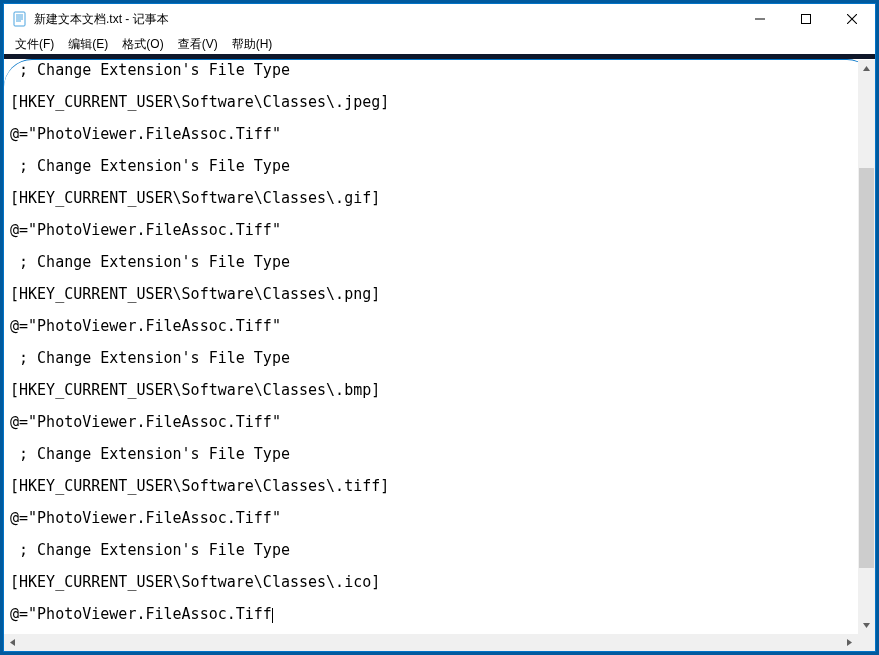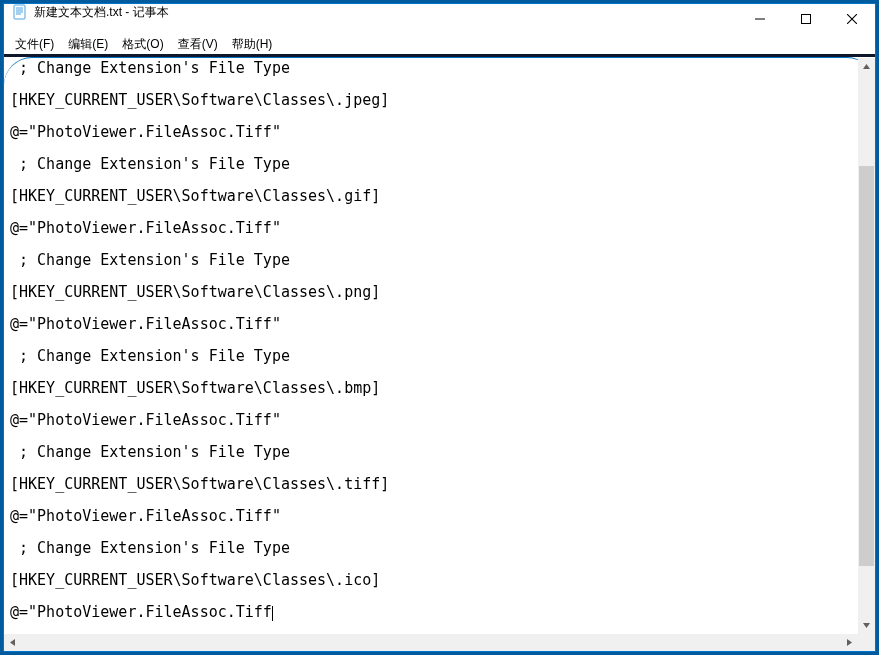--- a/index.html
+++ b/index.html
@@ -21,20 +21,21 @@
     border: 1px solid #0173c7;
     box-shadow: 0 0 0 3px #005a9e;
     display: flex;
     flex-direction: column;
     box-sizing: border-box;
   }
   .titlebar {
     height: 30px;
     background: #fff;
     display: flex;
+    align-items: center;
     flex: 0 0 auto;
     font-size: 12px;
     color: #000;
   }
   .titlebar .appicon {
     width: 16px;
     height: 16px;
     margin: 0 6px 0 8px;
     flex: 0 0 auto;
   }
@@ -59,21 +60,21 @@
   }
   .titlebar .win-btn svg { display:block; }
   .menubar {
     height: 20px;
     background: #fff;
     display: flex;
     align-items: center;
     font-size: 12px;
     padding: 0 4px;
     flex: 0 0 auto;
-    border-bottom: 3px solid #0f172a;
+    border-bottom: 5px solid #0f172a;
   }
   .menubar .menu-item {
     padding: 1px 7px;
   }
   .client {
     position: relative;
     flex: 1 1 auto;
     border-top: 1px solid #0173c7;
     display: flex;
     flex-direction: column;

